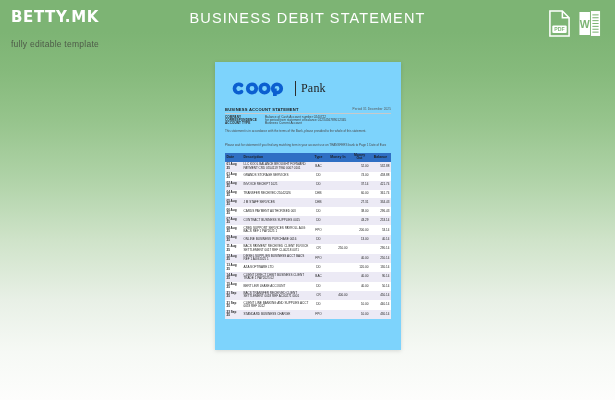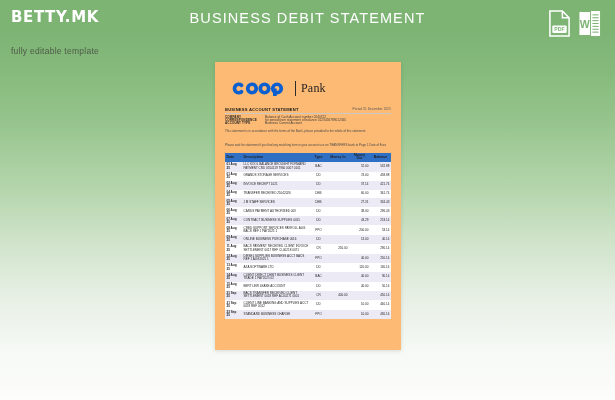--- a/index.html
+++ b/index.html
@@ -13,33 +13,33 @@
   }
 
   
   .banner { position:absolute; left:0; top:0; width:615px; height:56px; }
   .brand { position:absolute; left:11px; top:8px; }
   .brand-name {
     font-size:15px; font-weight:bold; color:#ffffff;
     letter-spacing:0.6px; font-family:"DejaVu Sans", sans-serif;
   }
   .brand-sub {
-    font-size:8.5px; color:#4d5a48; margin-top:20px; letter-spacing:0.25px;
+    font-size:8.5px; color:#4d5a48; margin-top:13px; letter-spacing:0.25px;
   }
   .banner-title {
     position:absolute; left:0; top:10px; width:615px; text-align:center;
     font-size:14.5px; color:#ffffff; letter-spacing:1.1px; font-weight:500;
   }
   .file-icons { position:absolute; right:14px; top:10px; display:flex; gap:7px; }
   .fi { width:23px; height:27px; }
 
   
   .page {
     position:absolute; left:215px; top:62px; width:186px; height:288px;
-    background:#fdba74; box-shadow:0 1px 4px rgba(0,0,0,0.13);
+    background:#7dd3fc; box-shadow:0 1px 4px rgba(0,0,0,0.13);
   }
 
   .logo-row { position:absolute; left:16px; top:18px; display:flex; align-items:center; }
   .logo-coop { display:block; }
   .logo-divider {
     width:1px; height:15px; background:#2d2d2d; margin:0 5px 0 6px;
   }
   .logo-pank {
     font-size:12px; color:#232323; font-family:"Liberation Serif", serif;
     letter-spacing:0.2px;

